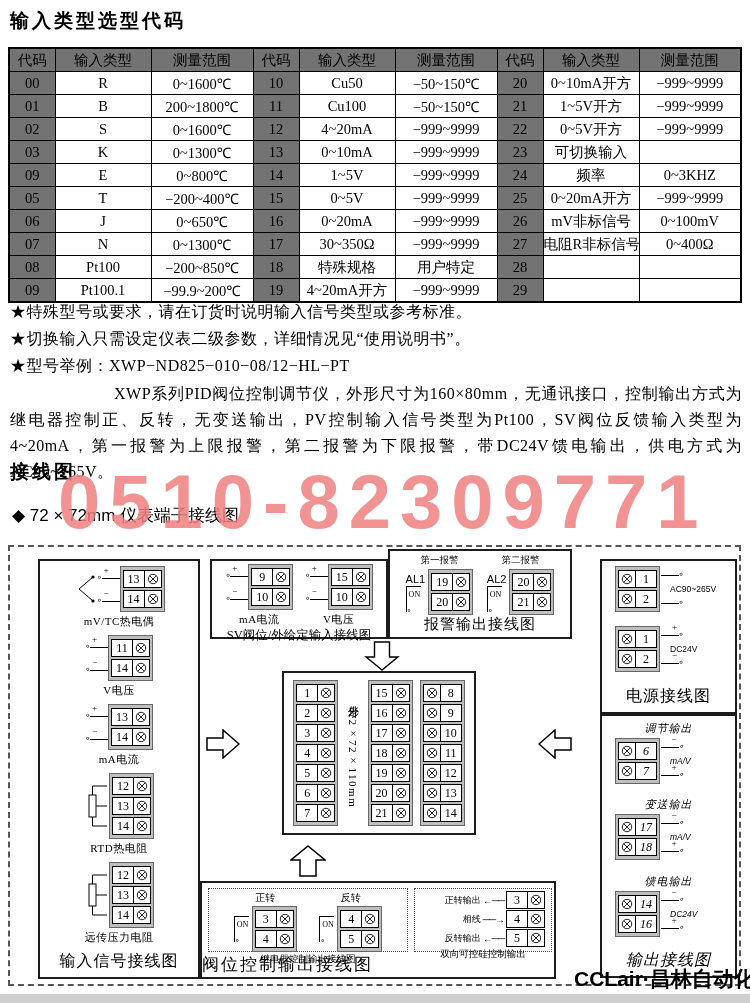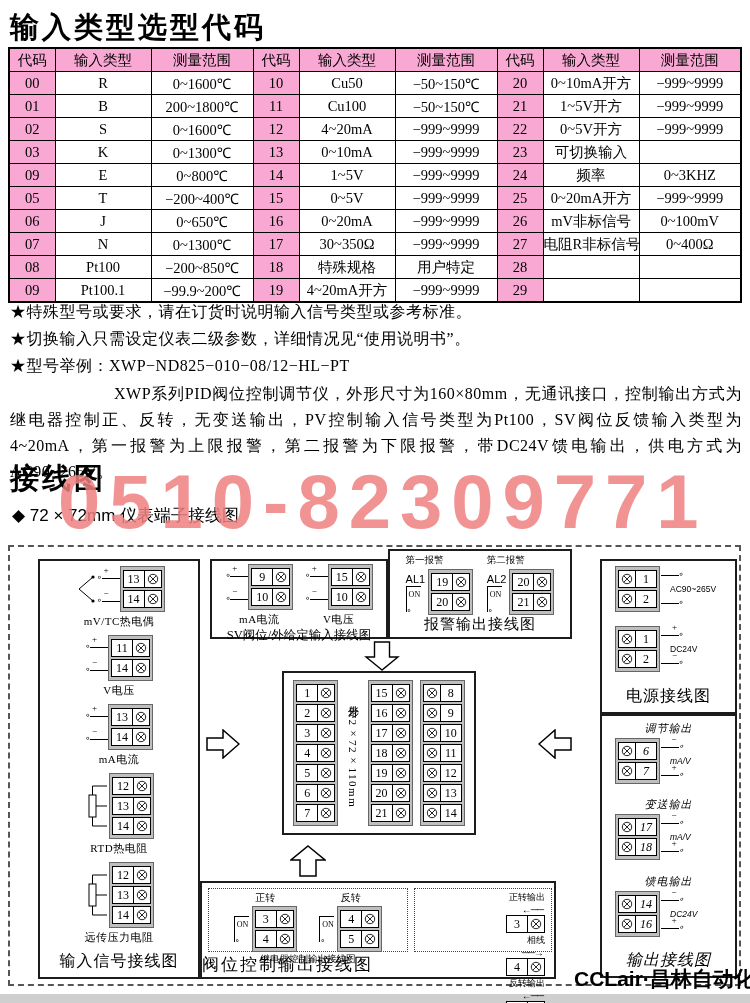--- a/index.html
+++ b/index.html
@@ -1,34 +1,34 @@
 <!DOCTYPE html>
 <html><head>
 <meta charset="utf-8">
 <style>
   html,body{margin:0;padding:0;background:#fff;}
   .page{position:relative;width:750px;height:1003px;background:#ffffff;overflow:hidden;
         font-family:"Liberation Serif",serif;color:#000;}
   .abs{position:absolute;}
 
   
-  .sec-title{font-family:Liberation Serif, serif;font-weight:bold;font-size:29px;letter-spacing:3px;}
+  .sec-title{font-family:Liberation Serif, serif;font-weight:bold;font-size:19px;letter-spacing:3px;}
   .bullet-line{font-family:"Liberation Sans",sans-serif;font-size:17px;}
   .notes div{font-size:16px;line-height:27px;letter-spacing:.5px;}
   .para{font-size:16px;line-height:26px;text-align:justify;text-indent:6.5em;letter-spacing:.5px;}
   .watermark{font-family:"Liberation Sans",sans-serif;font-weight:bold;font-size:76px;letter-spacing:9px;
              color:rgba(240,128,128,.85);white-space:nowrap;z-index:6;line-height:1;}
   .footer-brand{font-family:"Liberation Sans",sans-serif;font-weight:bold;font-size:21px;z-index:7;white-space:nowrap;}
   .bottom-strip{background:#cfcfcf;}
 
   
   table.codes{border-collapse:collapse;table-layout:fixed;width:734px;border:2px solid #000;}
   .codes th,.codes td{border:1px solid #000;height:22px;padding:0;text-align:center;
                       font-size:14.5px;white-space:nowrap;overflow:hidden;font-weight:normal;}
-  .codes th,.codes td.code{background:#f9a8d4;}
+  .codes th,.codes td.code{background:#737373;}
 
   
   .diagram{border:2px dashed #555;box-sizing:border-box;z-index:1;}
   .dbox{position:absolute;border:2px solid #1c1c1c;box-sizing:border-box;display:flex;flex-direction:column;
         justify-content:space-between;align-items:center;padding:5px 2px;}
   .dbox-label{font-size:16px;letter-spacing:1px;text-align:center;width:100%;}
   .dbox-label.sm{font-size:12.5px;letter-spacing:0;}
   .dbox-label.md{font-size:15px;}
 
   .tcolumn{display:inline-flex;flex-direction:column;gap:2px;background:#bfbfbf;padding:3px 2px;border:1px solid #666;}
@@ -45,21 +45,21 @@
   .lead.right::before{left:auto;right:0;}
   .lead.right .sign{left:auto;right:7px;}
   .leadcol{display:inline-flex;flex-direction:column;justify-content:center;gap:7px;margin-right:1px;}
 
   .sgroup .srow{display:flex;align-items:center;justify-content:center;}
   .glabel{font-size:11px;text-align:center;margin-top:2px;letter-spacing:.5px;}
   .sym{margin-right:1px;}
 
   .svrow,.alarmrow,.rrow{display:flex;justify-content:space-evenly;width:100%;}
 
-  .agroup{display:flex;flex-direction:column;align-items:flex-start;}
+  .agroup{display:flex;flex-direction:column;align-items:center;}
   .atop{font-size:9.5px;margin-bottom:2px;}
   .arow{display:flex;align-items:center;}
   .aleft{display:flex;flex-direction:column;align-items:flex-start;margin-right:3px;}
   .alname{font-family:"Liberation Sans",sans-serif;font-size:11px;margin-bottom:1px;}
   .onsw{display:inline-block;width:15px;height:26px;border-left:1px solid #000;border-top:1px solid #000;
         font-size:8px;padding:3px 0 0 2px;position:relative;margin-right:3px;box-sizing:border-box;}
   .onsw::after{content:"\2218";position:absolute;left:0;bottom:-3px;font-size:8px;}
 
   .pgroup{display:flex;flex-direction:column;align-items:center;}
   .ptitle{font-size:11px;margin-bottom:2px;letter-spacing:1px;}
@@ -68,21 +68,21 @@
   .pmid{font-family:"Liberation Sans",sans-serif;font-size:8.5px;padding-left:8px;white-space:nowrap;}
 
   .center-block{flex-direction:row;justify-content:space-evenly;align-items:center;padding:6px 2px;}
   .dim{writing-mode:vertical-rl;font-size:11px;letter-spacing:1.5px;white-space:nowrap;}
 
   .valve-box{display:block;}
   .subbox{position:absolute;border:1px dotted #444;box-sizing:border-box;padding:2px;}
   .sublabel{font-size:9.5px;text-align:center;margin-top:1px;}
   .rgroup{display:flex;flex-direction:column;align-items:center;}
   .rtitle{font-size:10px;margin-bottom:1px;}
-  .scrrow{display:flex;align-items:flex-end;justify-content:flex-end;margin:0 4px 1px 0;flex-direction:column;}
+  .scrrow{display:flex;align-items:center;justify-content:flex-end;margin:0 4px 1px 0;}
   .scrtext{font-size:9px;white-space:nowrap;}
   .scrarrow{font-size:10px;margin:0 2px;white-space:nowrap;letter-spacing:-1px;}
   .valve-label{position:absolute;left:0;right:0;top:70px;font-size:17px;text-align:left;letter-spacing:2px;}
 
   .flow{position:absolute;z-index:2;}
 </style>
 </head>
 <body>
 
 <div class="page">

